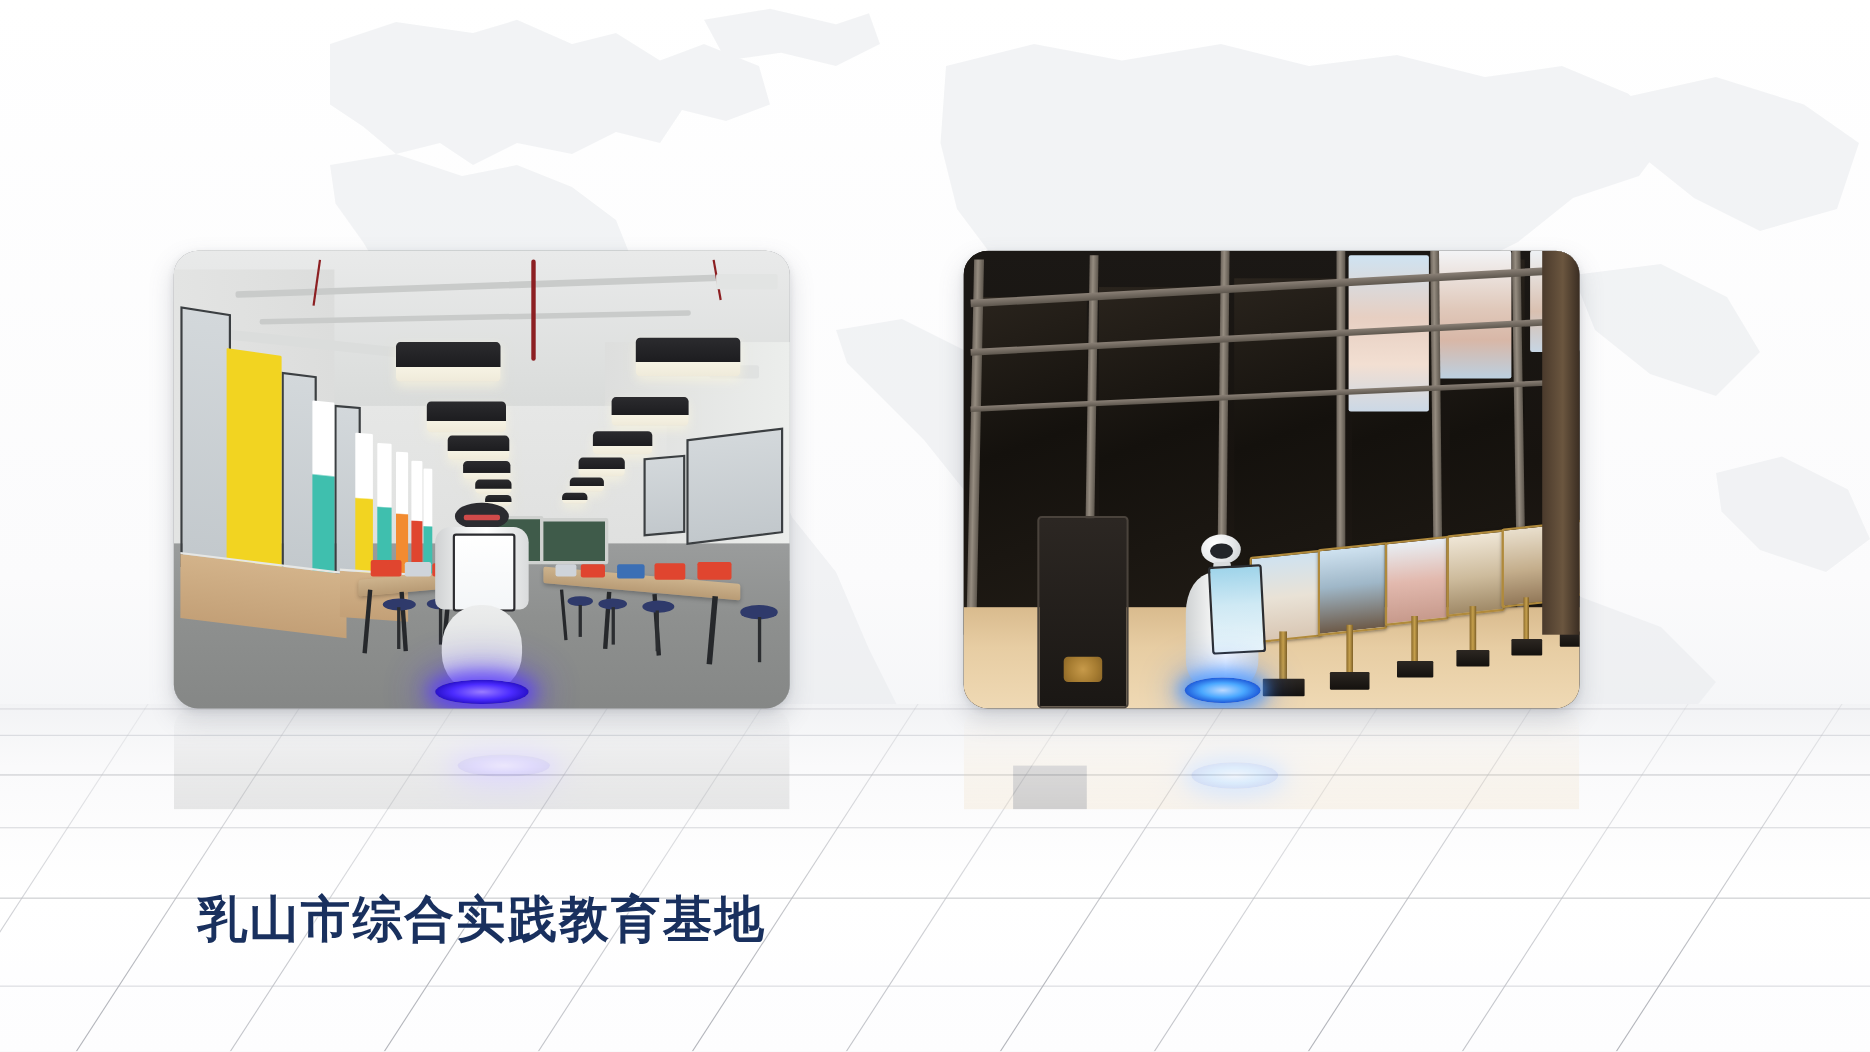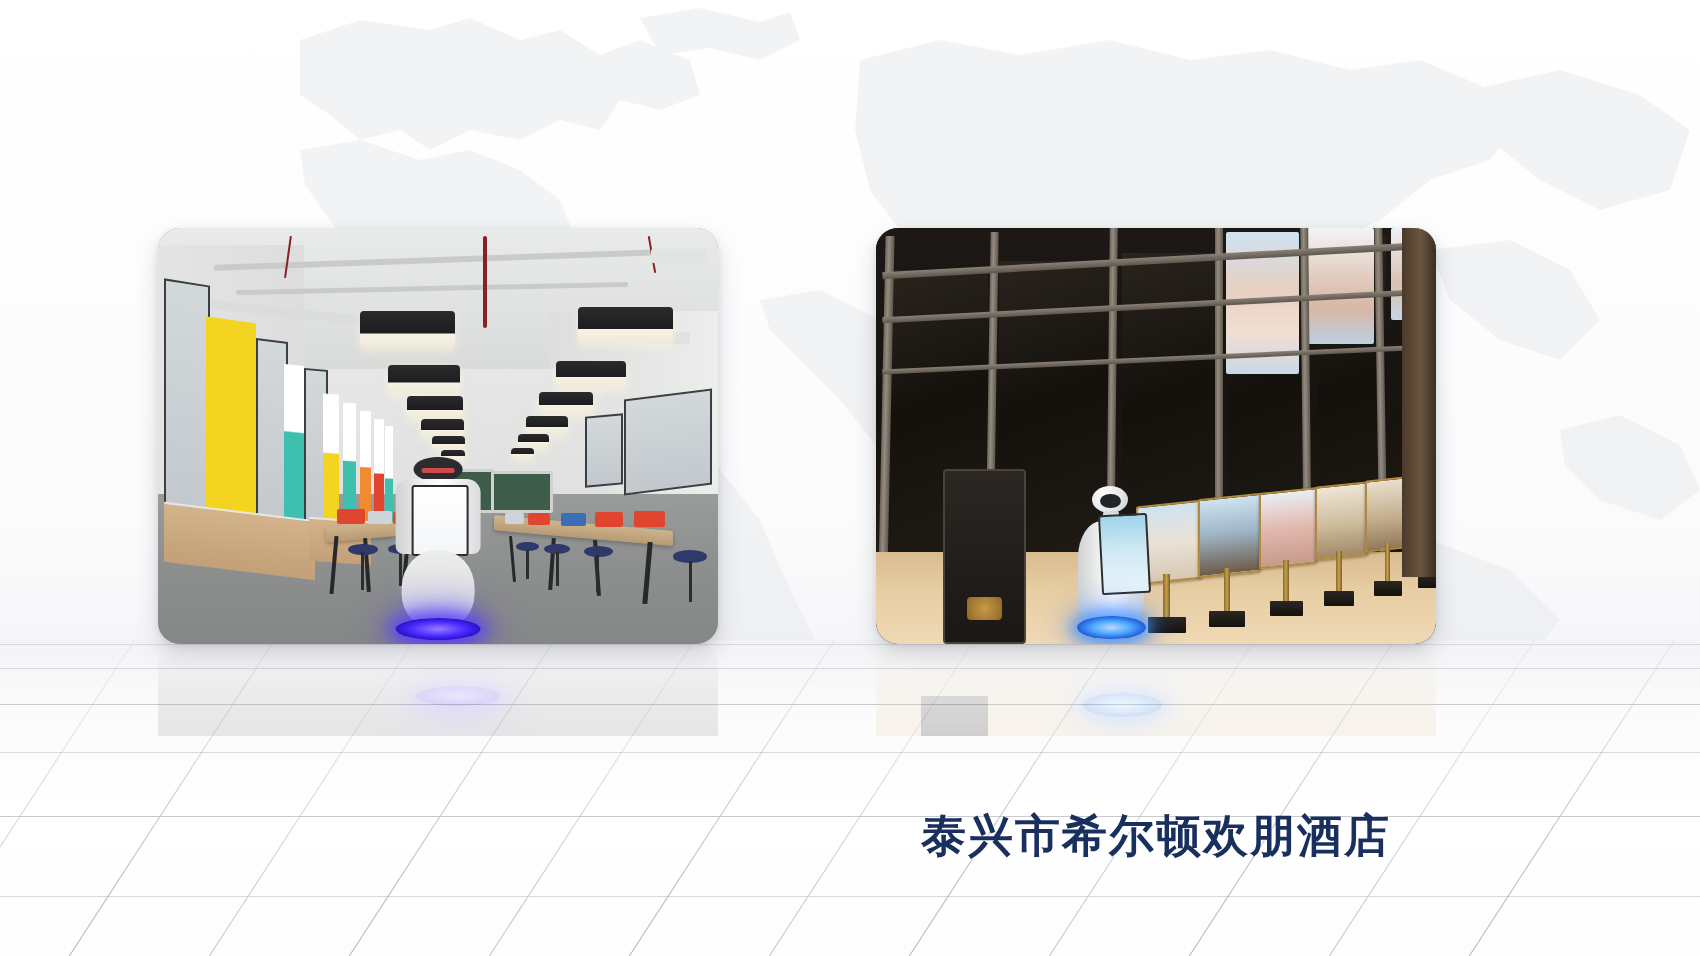--- a/index.html
+++ b/index.html
@@ -318,20 +318,21 @@
     </div>
 
     <div class="reflection" style="top:416px;">
       <div class="rwrap" style="height:130px;">
         <div style="position:absolute;inset:0;background:linear-gradient(180deg,#8e908f 0%,#9a9c9c 100%);"></div>
         <div class="rb-ring" style="left:46%;top:52%;width:15%;height:16%;"></div>
       </div>
     </div>
   </div>
 
+  <div class="caption" style="left:158px;top:806px;width:560px;">乳山市综合实践教育基地</div>
 
   <div class="photo-card" style="left:876px;top:228px;width:560px;height:416px;">
     <div class="photo">
       <div class="scene-hotel">
         <div class="ht-glass"></div>
 
         <div class="ht-pane" style="left:2%;top:10%;width:18%;height:72%;"></div>
         <div class="ht-pane" style="left:22%;top:8%;width:20%;height:74%;"></div>
         <div class="ht-pane" style="left:44%;top:6%;width:17%;height:76%;"></div>
         <div class="ht-pane" style="left:63%;top:4%;width:14%;height:78%;"></div>
@@ -413,15 +414,14 @@
 
     <div class="reflection" style="top:416px;">
       <div class="rwrap" style="height:130px;">
         <div style="position:absolute;inset:0;background:linear-gradient(180deg,#e7cda3 0%,#efd9b4 100%);"></div>
         <div style="position:absolute;left:8%;top:0;width:12%;height:60%;background:#2c2723;"></div>
         <div class="hr-ring" style="left:37%;top:44%;width:14%;height:18%;"></div>
       </div>
     </div>
   </div>
 
-  <div class="caption" style="left:876px;top:806px;width:560px;">泰兴市希尔顿欢朋酒店</div>
 
 </div>
 
 </body></html>

